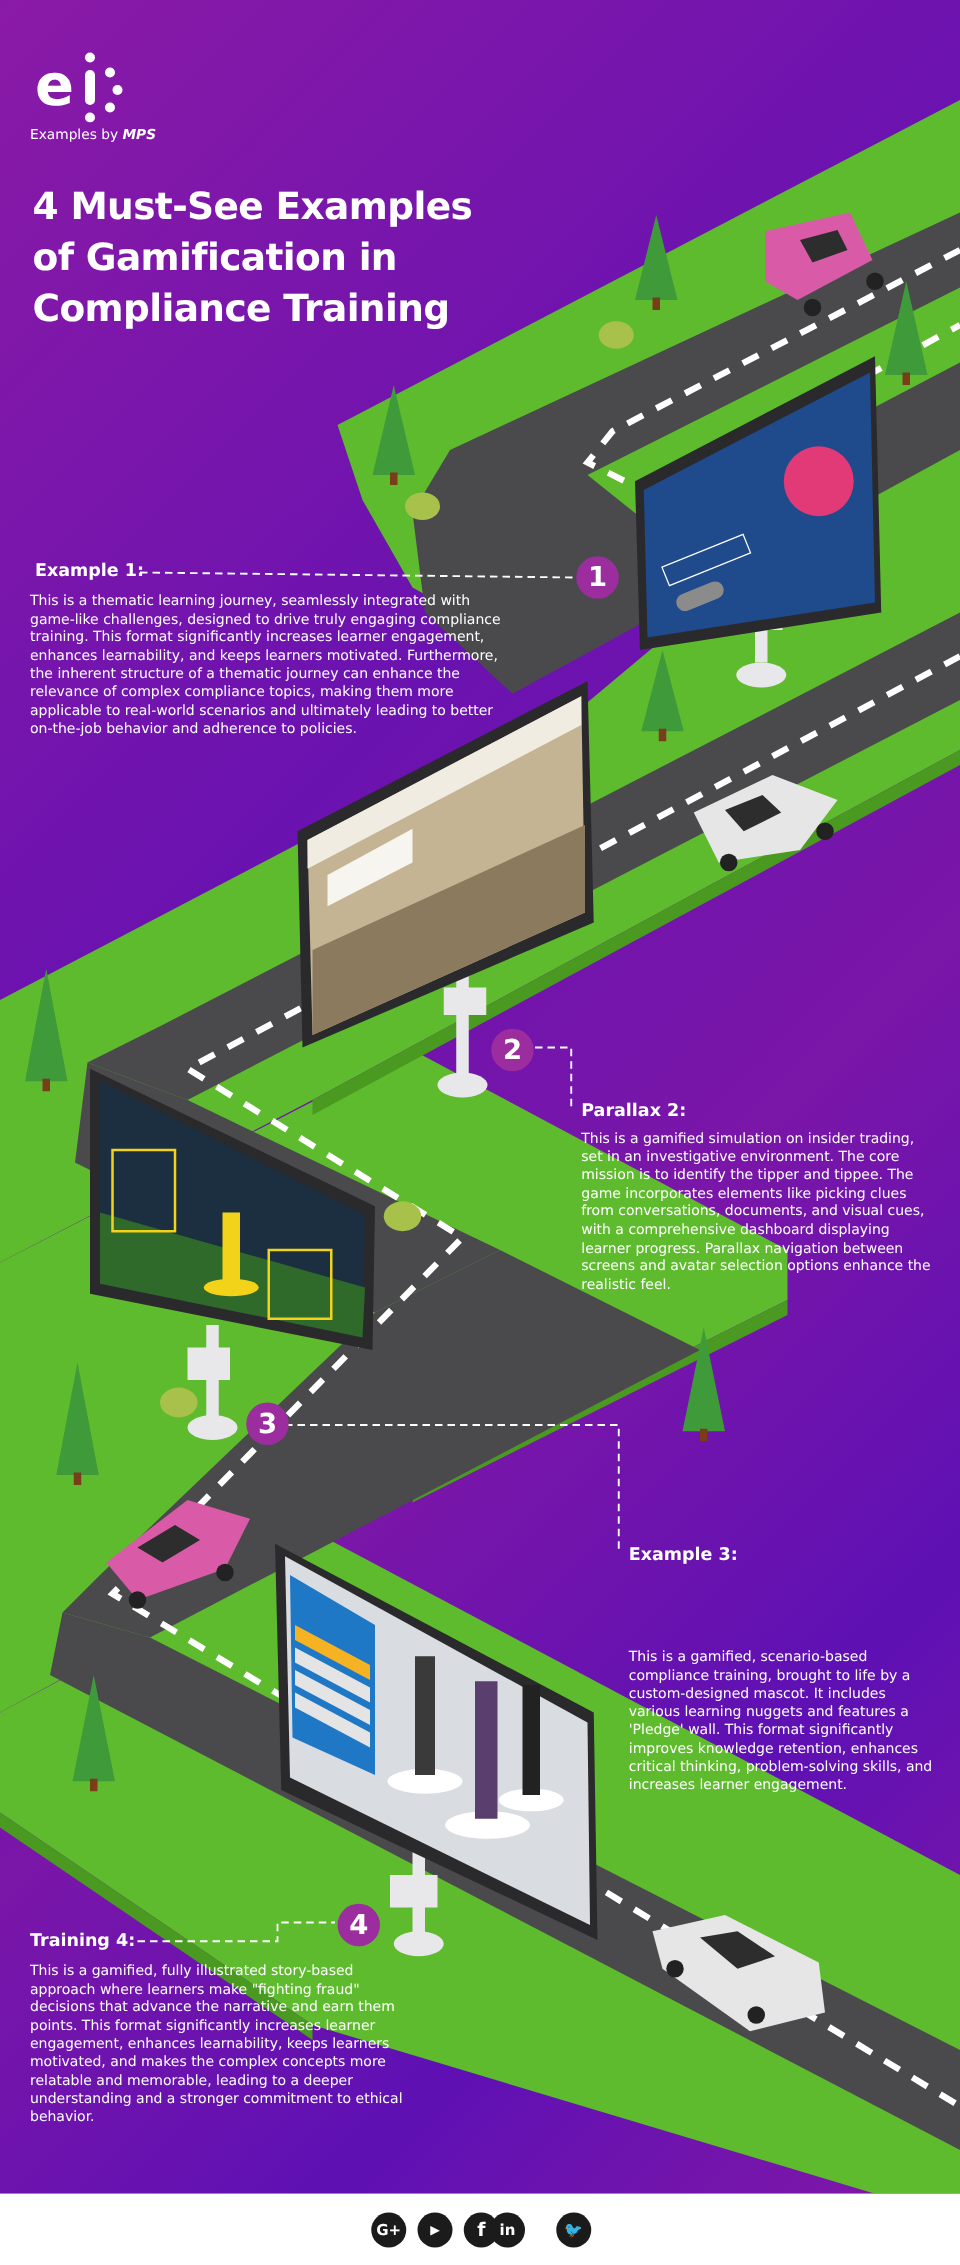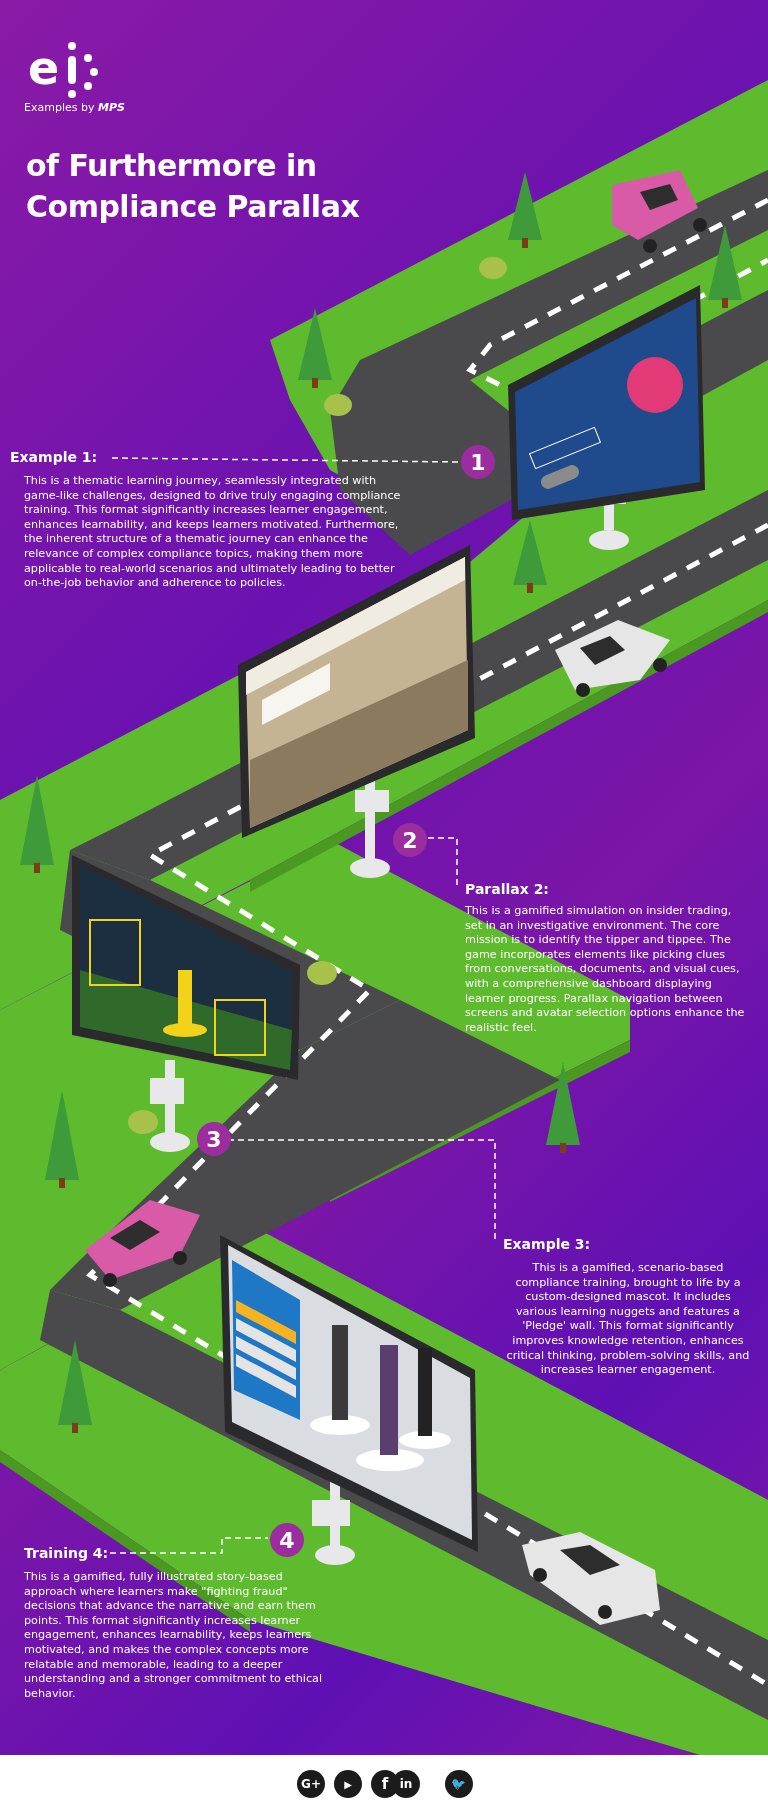--- a/index.html
+++ b/index.html
@@ -194,35 +194,36 @@
     <rect x="40" y="18" width="8" height="28" rx="4" fill="#fff"></rect>
     <circle cx="44" cy="8" r="4" fill="#fff"></circle>
     <circle cx="44" cy="56" r="4" fill="#fff"></circle>
     <circle cx="60" cy="20" r="4" fill="#fff"></circle>
     <circle cx="66" cy="34" r="4" fill="#fff"></circle>
     <circle cx="60" cy="48" r="4" fill="#fff"></circle>
   </svg>
   <div class="powered"><span>Examples by </span><b>MPS</b></div>
 
   <div class="title">
-    <span>of Furthermore in</span>
-    <span>Compliance Parallax</span>
+    <span>4 Must-See Examples</span>
+    <span>of Gamification in</span>
+    <span>Compliance Training</span>
   </div>
 
-  <div class="ex-head" style="left:10px;top:449px;text-align:center;">Example 1:</div>
+  <div class="ex-head" style="left:28px;top:449px;text-align:center;">Example 1:</div>
   <div class="ex-body" style="left:24px;top:474px;width:380px;">This is a thematic learning journey, seamlessly integrated with game-like challenges, designed to drive truly engaging compliance training. This format significantly increases learner engagement, enhances learnability, and keeps learners motivated. Furthermore, the inherent structure of a thematic journey can enhance the relevance of complex compliance topics, making them more applicable to real-world scenarios and ultimately leading to better on-the-job behavior and adherence to policies.</div>
   <div class="badge" style="left:461px;top:445px;">1</div>
 
   <div class="badge" style="left:393px;top:823px;">2</div>
   <div class="ex-head" style="left:465px;top:881px;">Parallax 2:</div>
   <div class="ex-body" style="left:465px;top:904px;width:286px;">This is a gamified simulation on insider trading, set in an investigative environment. The core mission is to identify the tipper and tippee. The game incorporates elements like picking clues from conversations, documents, and visual cues, with a comprehensive dashboard displaying learner progress. Parallax navigation between screens and avatar selection options enhance the realistic feel.</div>
 
   <div class="badge" style="left:197px;top:1122px;">3</div>
   <div class="ex-head" style="left:503px;top:1236px;">Example 3:</div>
-  <div class="ex-body" style="left:503px;top:1261px;width:250px;text-align:center;">This is a gamified, scenario-based compliance training, brought to life by a custom-designed mascot. It includes various learning nuggets and features a 'Pledge' wall. This format significantly improves knowledge retention, enhances critical thinking, problem-solving skills, and increases learner engagement.</div>
+  <div class="ex-body" style="left:503px;top:1319px;width:250px;">This is a gamified, scenario-based compliance training, brought to life by a custom-designed mascot. It includes various learning nuggets and features a 'Pledge' wall. This format significantly improves knowledge retention, enhances critical thinking, problem-solving skills, and increases learner engagement.</div>
 
   <div class="badge" style="left:270px;top:1523px;">4</div>
   <div class="ex-head" style="left:24px;top:1545px;">Training 4:</div>
   <div class="ex-body" style="left:24px;top:1570px;width:310px;">This is a gamified, fully illustrated story-based approach where learners make "fighting fraud" decisions that advance the narrative and earn them points. This format significantly increases learner engagement, enhances learnability, keeps learners motivated, and makes the complex concepts more relatable and memorable, leading to a deeper understanding and a stronger commitment to ethical behavior.</div>
 </div>
 
 <div class="footer"></div>
 <a class="social" style="left:297px;">G+</a>
 <a class="social" style="left:334px;font-size:10px;">▶</a>
 <a class="social" style="left:371px;font-size:15px;">f</a>

